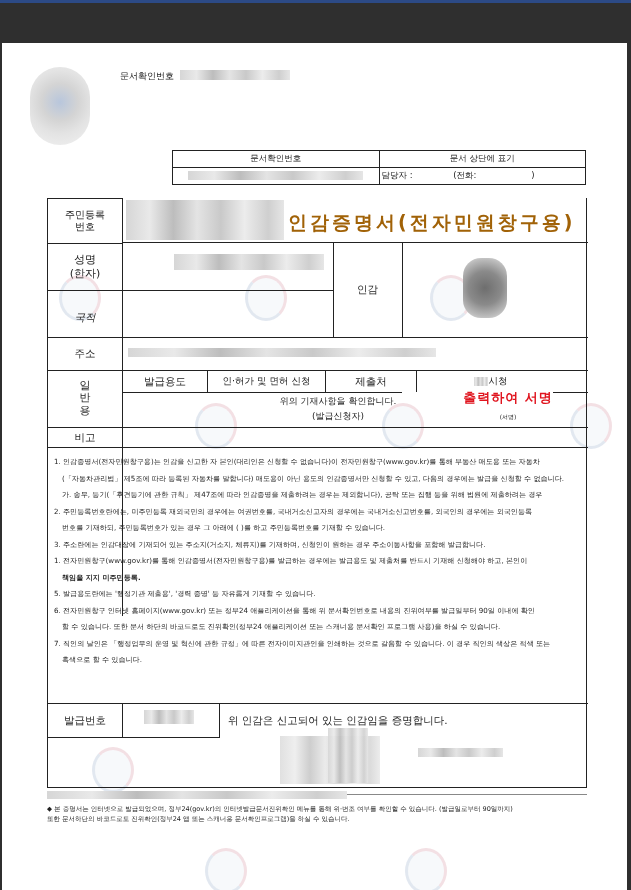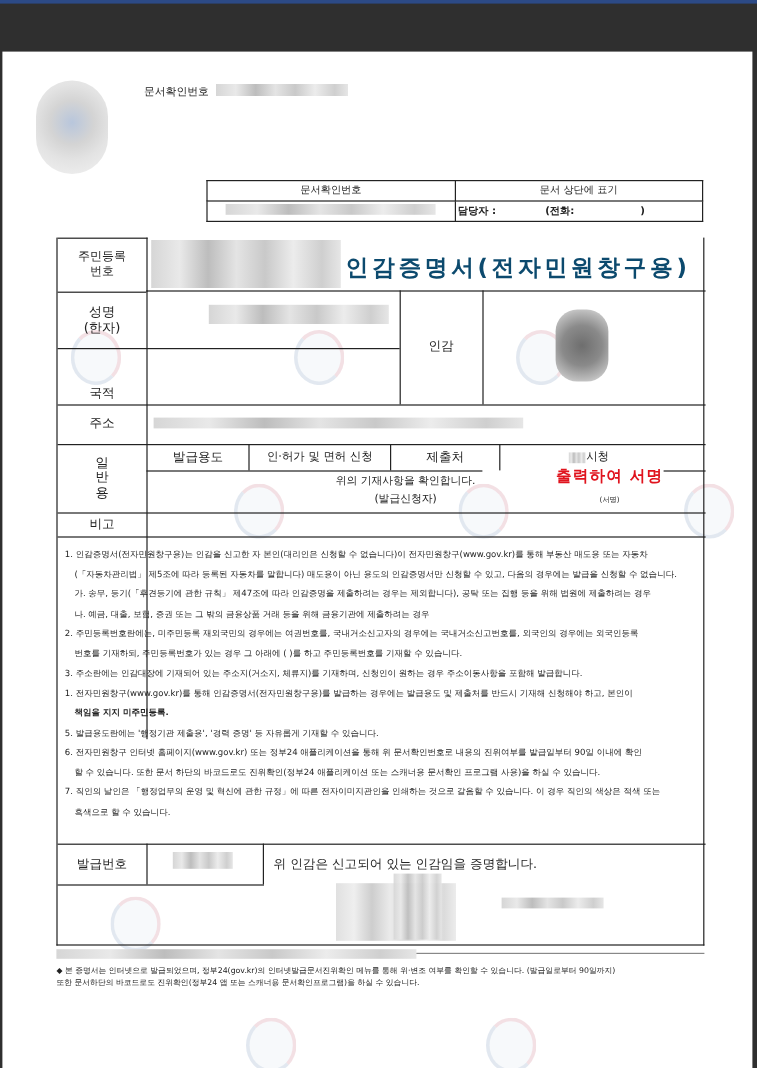--- a/index.html
+++ b/index.html
@@ -14,21 +14,21 @@
       background:radial-gradient(circle at 50% 45%, #b8c6dc 0%, #d4d4d4 35%, #e3e3e3 60%, #f2f2f2 100%); }
     .hdr-label { position:absolute; left:118px; top:27px; font-size:9px; }
     .hdr-val { position:absolute; left:178px; top:27px; width:110px; height:10px; }
     table.info { position:absolute; left:170px; top:107px; width:414px; border-collapse:collapse; font-size:8.5px; }
     table.info td { border:1px solid #222; height:16px; text-align:center; padding:0; }
     .watermark { position:absolute; width:42px; height:46px; border-radius:50%;
       border:3px solid rgba(230,150,160,0.25); border-left-color:rgba(180,195,215,0.3); border-bottom-color:rgba(180,195,215,0.3);
       background:rgba(210,220,232,0.18); box-sizing:border-box; }
     .main { position:absolute; left:45px; top:155px; width:540px; height:590px; border:1px solid #222; border-top:none; box-sizing:border-box; }
     .cell { position:absolute; box-sizing:border-box; font-size:10.5px; display:flex; align-items:center; justify-content:center; text-align:center; line-height:1.2; }
-    .title { position:absolute; left:240px; top:12px; font-size:19px; font-weight:bold; letter-spacing:3px; color:#0c4a6e;text-align:right; }
+    .title { position:absolute; left:240px; top:12px; font-size:19px; font-weight:bold; letter-spacing:3px; color:#a16207;text-align:right; }
     .hl { position:absolute; height:1px; background:#222; }
     .vl { position:absolute; width:1px; background:#222; }
     .notes { position:absolute; left:6px; top:256px; width:530px; font-size:7.1px; line-height:16.5px; color:#222; }
     .notes p { margin:0; white-space:nowrap; }
     .notes .indent { padding-left:8px; }
     .red { color:#e0141e; font-weight:bold; font-size:13px; letter-spacing:1px; }
     .footer { position:absolute; left:45px; top:761px; font-size:6.5px; line-height:10px; white-space:nowrap; }
   </style>
 </head>
 <body>
@@ -41,21 +41,21 @@
   <div class="hdr-val blur"></div>
 
   <table class="info">
     <tbody>
         <tr>
       <td style="width:50%">문서확인번호</td>
       <td>문서 상단에 표기</td>
     </tr>
     <tr>
       <td><span class="blur" style="width:175px;height:9px;"></span></td>
-      <td style="text-align:left;padding-left:2px;font-weight:bold;">
+      <td style="text-align:left;padding-left:2px;">
         <span>담당자 :</span>
         <span style="margin-left:38px">(전화:</span>
         <span style="margin-left:52px">)</span>
       </td>
     </tr>
   </tbody>
     </table>
 
   <div class="watermark" style="left:57px;top:232px"></div>
   <div class="watermark" style="left:243px;top:232px"></div>
@@ -77,21 +77,21 @@
     <div class="title">인감증명서(전자민원창구용)</div>
 
     <div class="hl" style="left:74px;top:44px;width:466px;"></div>
     <div class="hl" style="left:0;top:45px;width:74px;"></div>
 
     <div class="cell" style="left:0;top:45px;width:74px;height:47px;white-space:pre-line;font-size:11px;">성명
 (한자)</div>
     <div class="blur" style="position:absolute;left:126px;top:56px;width:150px;height:16px;"></div>
     <div class="hl" style="left:0;top:92px;width:285px;"></div>
 
-    <div class="cell" style="left:0;top:107px;width:74px;height:47px;">국적</div>
+    <div class="cell" style="left:0;top:96px;width:74px;height:47px;font-style:italic;">국적</div>
     <div class="cell" style="left:75px;top:92px;width:210px;height:47px;"></div>
 
     <div class="vl" style="left:285px;top:44px;height:95px;"></div>
     <div class="vl" style="left:354px;top:44px;height:95px;"></div>
     <div class="cell" style="left:285px;top:44px;width:69px;height:95px;">인감</div>
     <div style="position:absolute;left:415px;top:60px;width:44px;height:60px;border-radius:18px;background:radial-gradient(circle,#6e6e6e 0%,#8a8a8a 45%,#b9b9b9 75%,#e8e8e8 100%);"></div>
 
     <div class="vl" style="left:74px;top:44px;height:374px;"></div>
     <div class="hl" style="left:0;top:139px;width:540px;"></div>
 
@@ -120,21 +120,20 @@
     <div class="cell" style="left:430px;top:213px;width:60px;height:12px;font-size:6px;">(서명)</div>
     <div class="hl" style="left:0;top:229px;width:540px;"></div>
 
     <div class="cell" style="left:0;top:229px;width:74px;height:20px;">비고</div>
     <div class="hl" style="left:0;top:249px;width:540px;"></div>
 
     <div class="notes">
       <p>1. 인감증명서(전자민원창구용)는 인감을 신고한 자 본인(대리인은 신청할 수 없습니다)이 전자민원창구(www.gov.kr)를 통해 부동산 매도용 또는 자동차</p>
       <p class="indent">(「자동차관리법」 제5조에 따라 등록된 자동차를 말합니다) 매도용이 아닌 용도의 인감증명서만 신청할 수 있고, 다음의 경우에는 발급을 신청할 수 없습니다.</p>
       <p class="indent">가. 송무, 등기(「후견등기에 관한 규칙」 제47조에 따라 인감증명을 제출하려는 경우는 제외합니다), 공탁 또는 집행 등을 위해 법원에 제출하려는 경우</p>
-      <p class="indent">나. 예금, 대출, 보험, 증권 또는 그 밖의 금융상품 거래 등을 위해 금융기관에 제출하려는 경우</p>
       <p>2. 주민등록번호란에는, 미주민등록 재외국민의 경우에는 여권번호를, 국내거소신고자의 경우에는 국내거소신고번호를, 외국인의 경우에는 외국인등록</p>
       <p class="indent">번호를 기재하되, 주민등록번호가 있는 경우 그 아래에 ( )를 하고 주민등록번호를 기재할 수 있습니다.</p>
       <p>3. 주소란에는 인감대장에 기재되어 있는 주소지(거소지, 체류지)를 기재하며, 신청인이 원하는 경우 주소이동사항을 포함해 발급합니다.</p>
       <p>1. 전자민원창구(www.gov.kr)를 통해 인감증명서(전자민원창구용)를 발급하는 경우에는 발급용도 및 제출처를 반드시 기재해 신청해야 하고, 본인이</p>
       <p class="indent" style="font-weight:bold">책임을 지지 미주민등록.</p>
       <p>5. 발급용도란에는 '행정기관 제출용', '경력 증명' 등 자유롭게 기재할 수 있습니다.</p>
       <p>6. 전자민원창구 인터넷 홈페이지(www.gov.kr) 또는 정부24 애플리케이션을 통해 위 문서확인번호로 내용의 진위여부를 발급일부터 90일 이내에 확인</p>
       <p class="indent">할 수 있습니다. 또한 문서 하단의 바코드로도 진위확인(정부24 애플리케이션 또는 스캐너용 문서확인 프로그램 사용)을 하실 수 있습니다.</p>
       <p>7. 직인의 날인은 「행정업무의 운영 및 혁신에 관한 규정」에 따른 전자이미지관인을 인쇄하는 것으로 갈음할 수 있습니다. 이 경우 직인의 색상은 적색 또는</p>
       <p class="indent">흑색으로 할 수 있습니다.</p>

